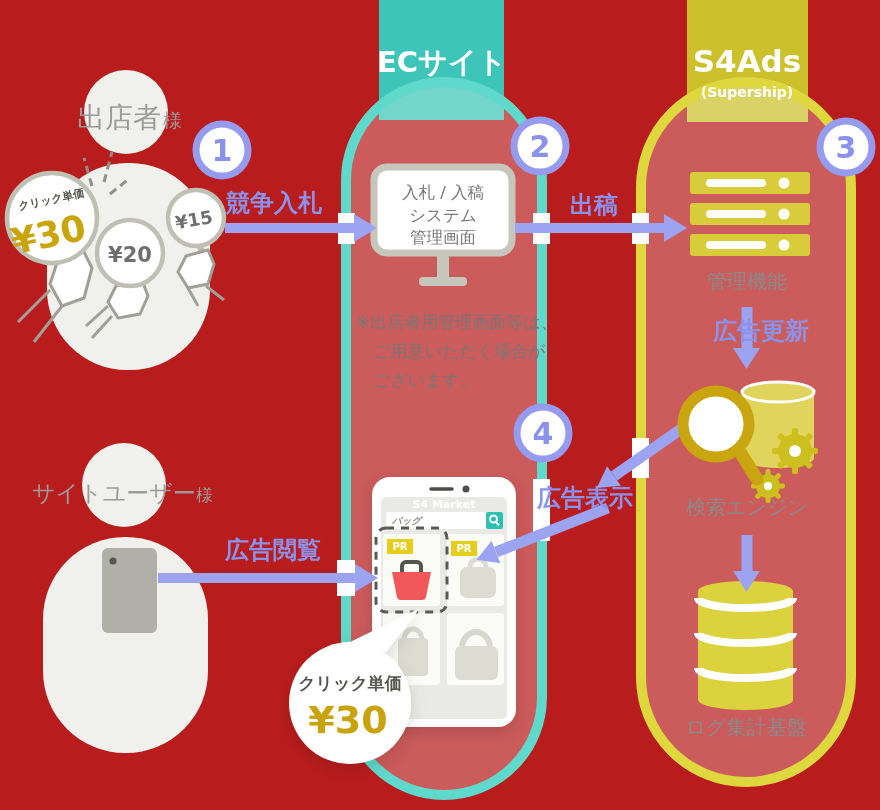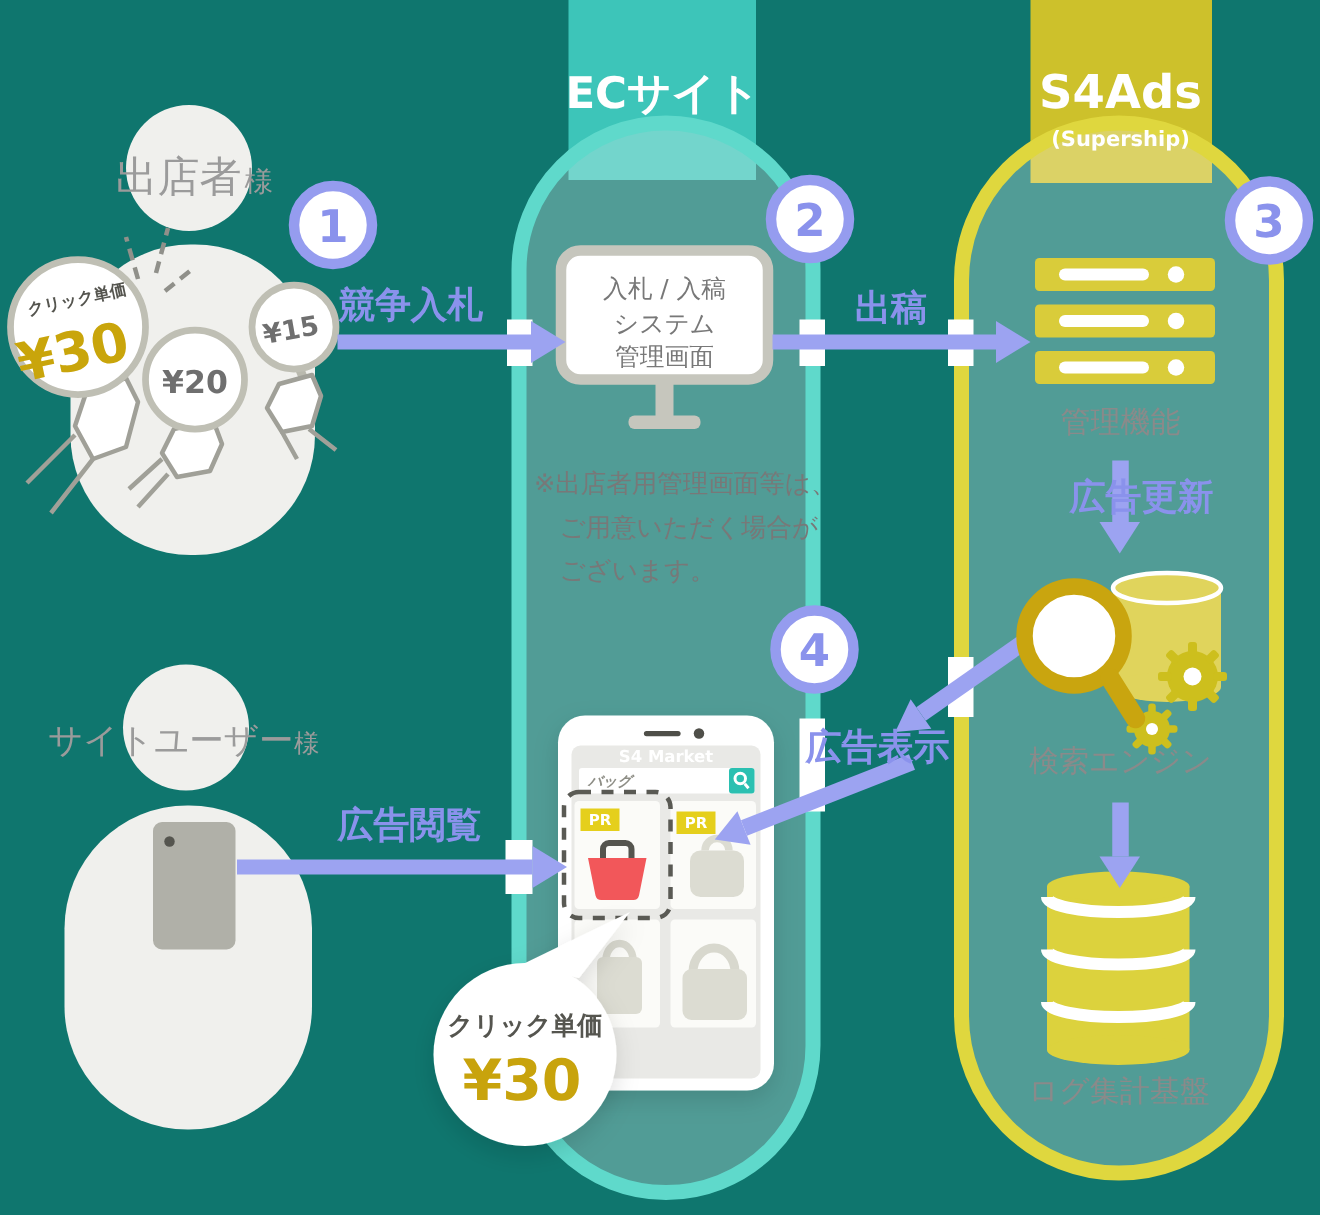--- a/index.html
+++ b/index.html
@@ -1,16 +1,16 @@
 <!DOCTYPE html>
 <html><head>
 <meta charset="utf-8">
 <style>
   html,body{margin:0;padding:0;background:#ffffff;}
-  .stage{width:880px;height:810px;position:relative;background:#0f766e;overflow:hidden;}
+  .stage{width:880px;height:810px;position:relative;background:#b91c1c;overflow:hidden;}
   text{font-family:"DejaVu Sans",sans-serif;}
   .hdr-txt{fill:#ffffff;font-weight:bold;}
   .gray-lbl{fill:#8A8A8A;font-size:20px;text-anchor:middle;}
   .purple-lbl{fill:#8A92EC;font-weight:bold;font-size:24px;text-anchor:middle;}
   .step-num{fill:#8A92EC;font-weight:bold;font-size:30px;text-anchor:middle;}
   .mon-txt{fill:#787878;font-size:16.5px;text-anchor:middle;}
   .note-txt{fill:#787878;font-size:17px;}
   .actor-lbl{fill:#9B9B9B;}
 </style>
 </head>

